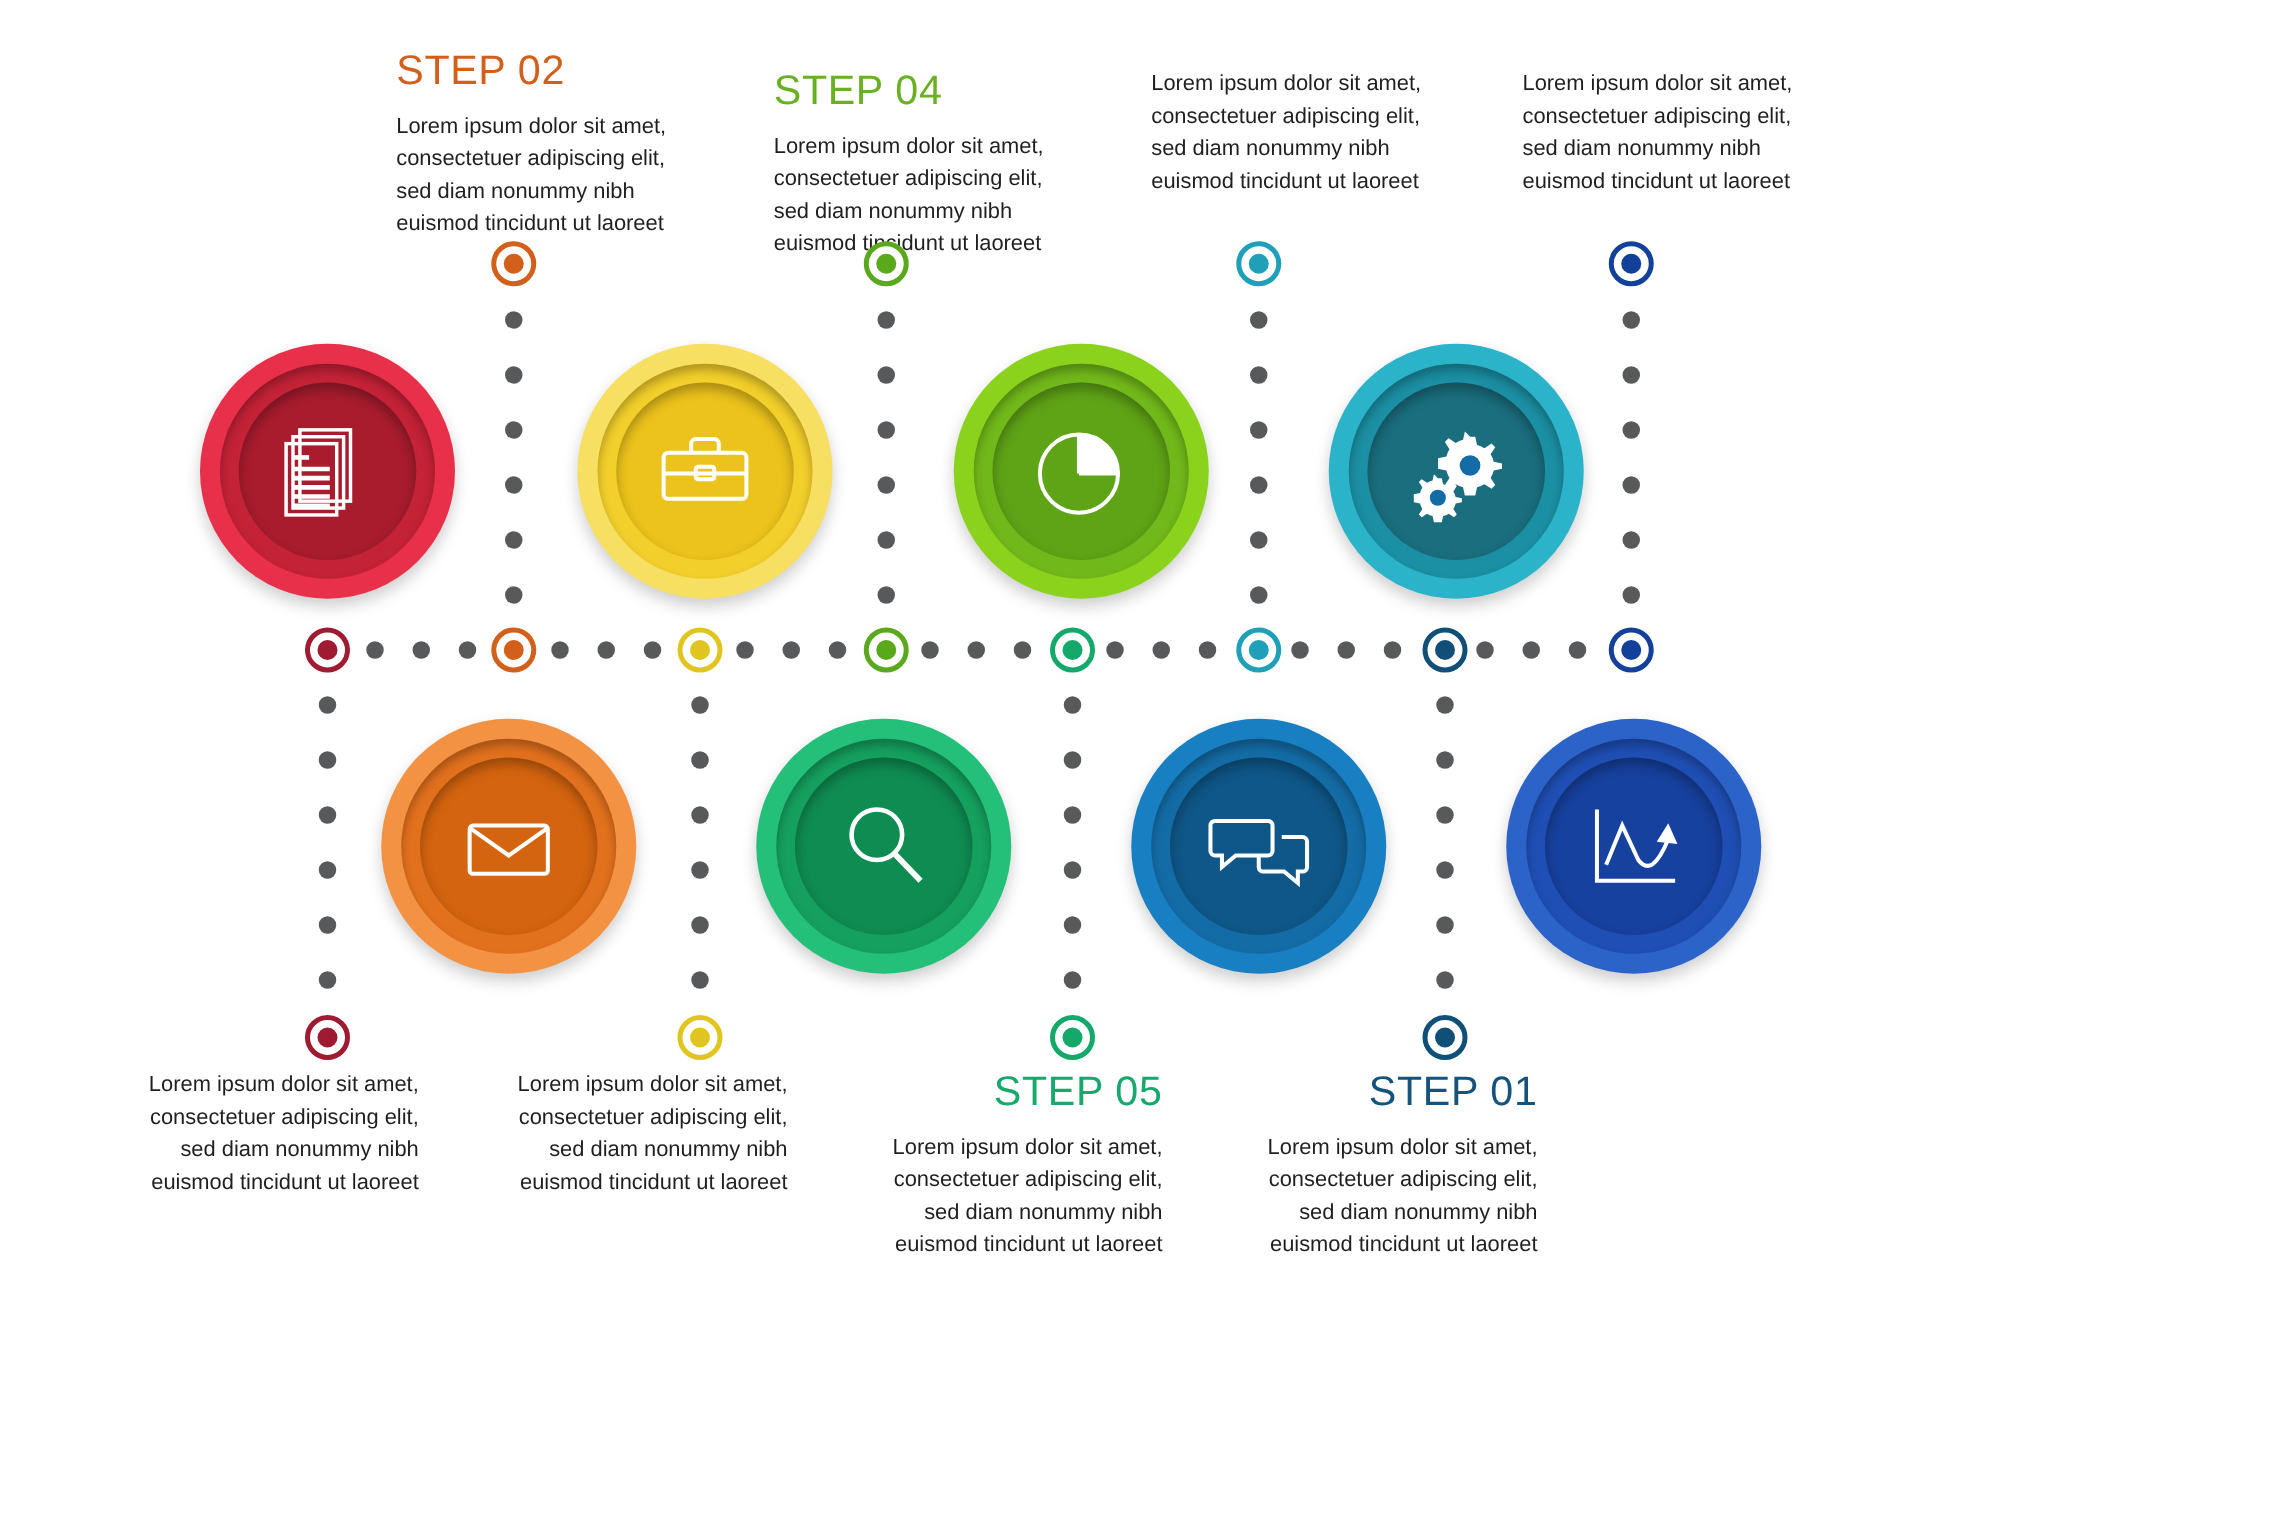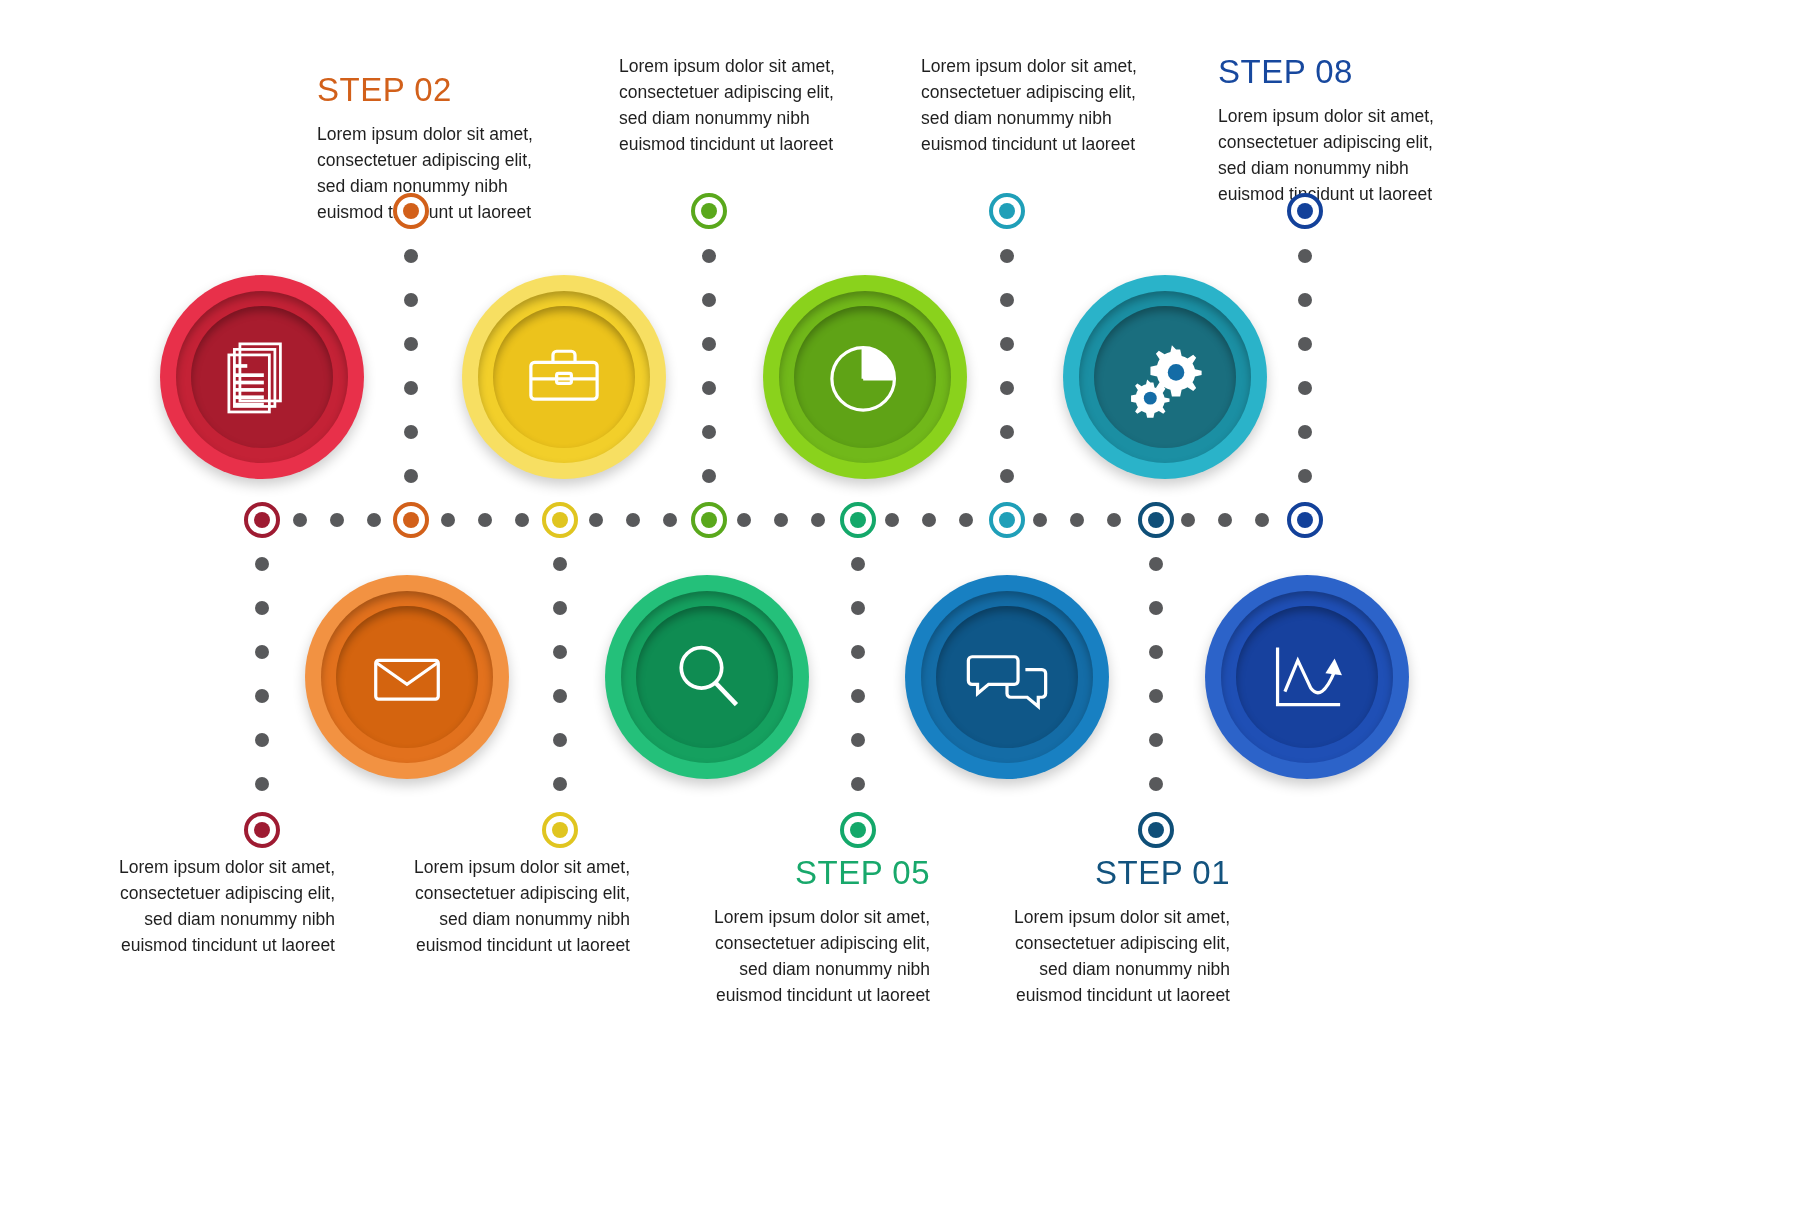--- a/index.html
+++ b/index.html
@@ -114,44 +114,44 @@
     height: 100%;
     display: block;
     overflow: visible;
   }
 </style>
 </head>
 <body>
 
 <div id="stage">
 
-  <div class="step-text align-left" style="left:317px; top:72px;">
+  <div class="step-text align-left" style="left:317px; top:38px;">
     <div class="step-title" style="color: rgb(210, 96, 26);">STEP 02</div>
     <div class="step-body">Lorem ipsum dolor sit amet,
 consectetuer adipiscing elit,
 sed diam nonummy nibh
 euismod tincidunt ut laoreet</div>
   </div>
 
   <div class="step-text align-left" style="left:619px; top:54px;">
+    <div class="step-title" style="color: rgb(106, 176, 35);">STEP 04</div>
     <div class="step-body">Lorem ipsum dolor sit amet,
 consectetuer adipiscing elit,
 sed diam nonummy nibh
 euismod tincidunt ut laoreet</div>
   </div>
 
   <div class="step-text align-left" style="left:921px; top:54px;">
     <div class="step-body">Lorem ipsum dolor sit amet,
 consectetuer adipiscing elit,
 sed diam nonummy nibh
 euismod tincidunt ut laoreet</div>
   </div>
 
   <div class="step-text align-left" style="left:1218px; top:54px;">
-    <div class="step-title" style="color: rgb(23, 72, 158);">STEP 08</div>
     <div class="step-body">Lorem ipsum dolor sit amet,
 consectetuer adipiscing elit,
 sed diam nonummy nibh
 euismod tincidunt ut laoreet</div>
   </div>
 
   <div class="step-text align-right" style="left:35px; top:855px;">
     <div class="step-body">Lorem ipsum dolor sit amet,
 consectetuer adipiscing elit,
 sed diam nonummy nibh

